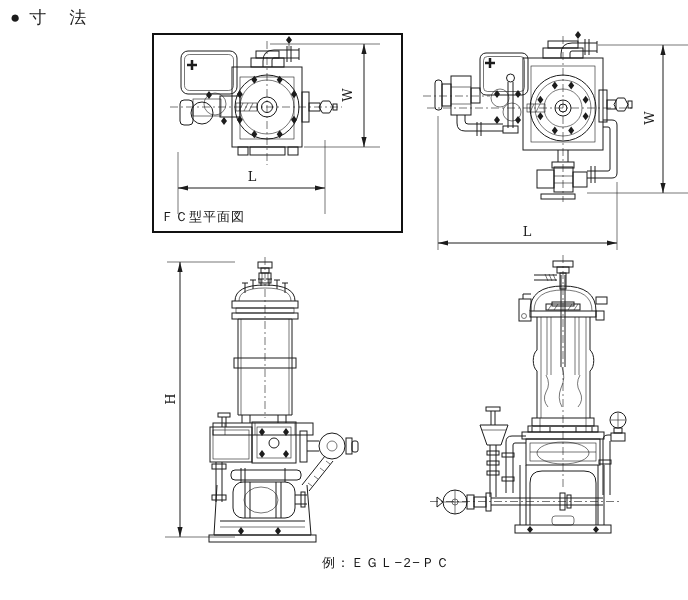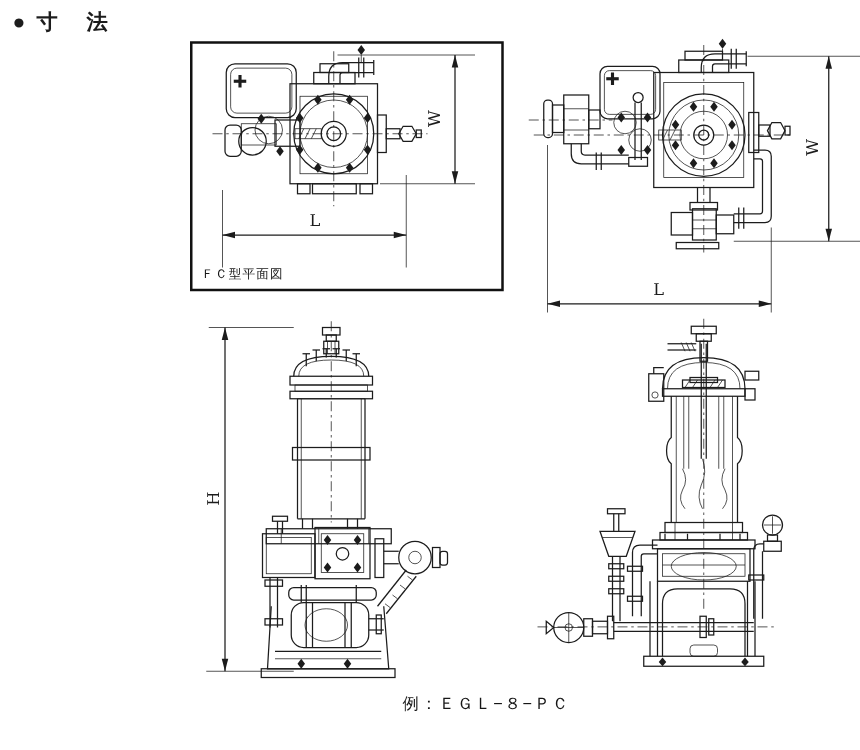--- a/index.html
+++ b/index.html
@@ -2,27 +2,27 @@
 <html><head>
 <meta charset="utf-8">
 <style>
   html,body{margin:0;padding:0;background:#ffffff;}
   .page{
     position:relative;width:688px;height:600px;background:#ffffff;overflow:hidden;
     font-family:"Liberation Sans",sans-serif;color:#1c1c1c;
   }
   .title-row{position:absolute;left:10px;top:6px;display:flex;align-items:center;gap:9px;}
   .bullet{font-size:17px;line-height:20px;}
-  .title-text{font-size:17px;font-weight:bold;letter-spacing:3px;text-align:center;}
+  .title-text{font-size:17px;font-weight:normal;letter-spacing:3px;text-align:center;}
   .fc-box{
     position:absolute;left:152px;top:33px;width:247px;height:196px;
     border:2px solid #111;background:#fff;
   }
   .fc-caption{
-    position:absolute;left:7px;bottom:5px;font-size:10px;letter-spacing:1px;color:#161616;
+    position:absolute;left:7px;bottom:5px;font-size:13px;letter-spacing:1px;color:#161616;
   }
   .pc-caption{position:absolute;left:322px;top:551px;font-size:13px;line-height:23px;color:#161616;}
   .pc-caption .l1{padding-left:13px;letter-spacing:0.5px;}
   .pc-caption .l2{letter-spacing:1.5px;}
   svg{position:absolute;overflow:visible;}
   .pc-plan{left:415px;top:30px;}
   .fc-elev{left:95px;top:255px;}
   .pc-elev{left:420px;top:255px;}
   .fc-plan-svg{left:-2px;top:-2px;}
   g.dw{stroke:#1c1c1c;fill:none;stroke-width:1;stroke-linecap:butt;}
@@ -503,16 +503,16 @@
         <path d="M110,270 V228 Q110,216 122,216 H164 Q176,216 176,228 V270"></path>
         <rect x="95" y="270" width="96" height="8"></rect>
         <rect x="132" y="261" width="22" height="9" rx="3" class="thin"></rect>
         <polygon class="fillb" points="110,271 113,274.5 110,278 107,274.5"></polygon>
         <polygon class="fillb" points="176,271 179,274.5 176,278 173,274.5"></polygon>
       </g>
     </g>
   </svg>
 
   <div class="pc-caption">
-    <div class="l2">例：ＥＧＬ−８−ＰＣ</div>
+    <div class="l2">例：ＥＧＬ−2−ＰＣ</div>
   </div>
 
 </div>
 
 </body></html>

